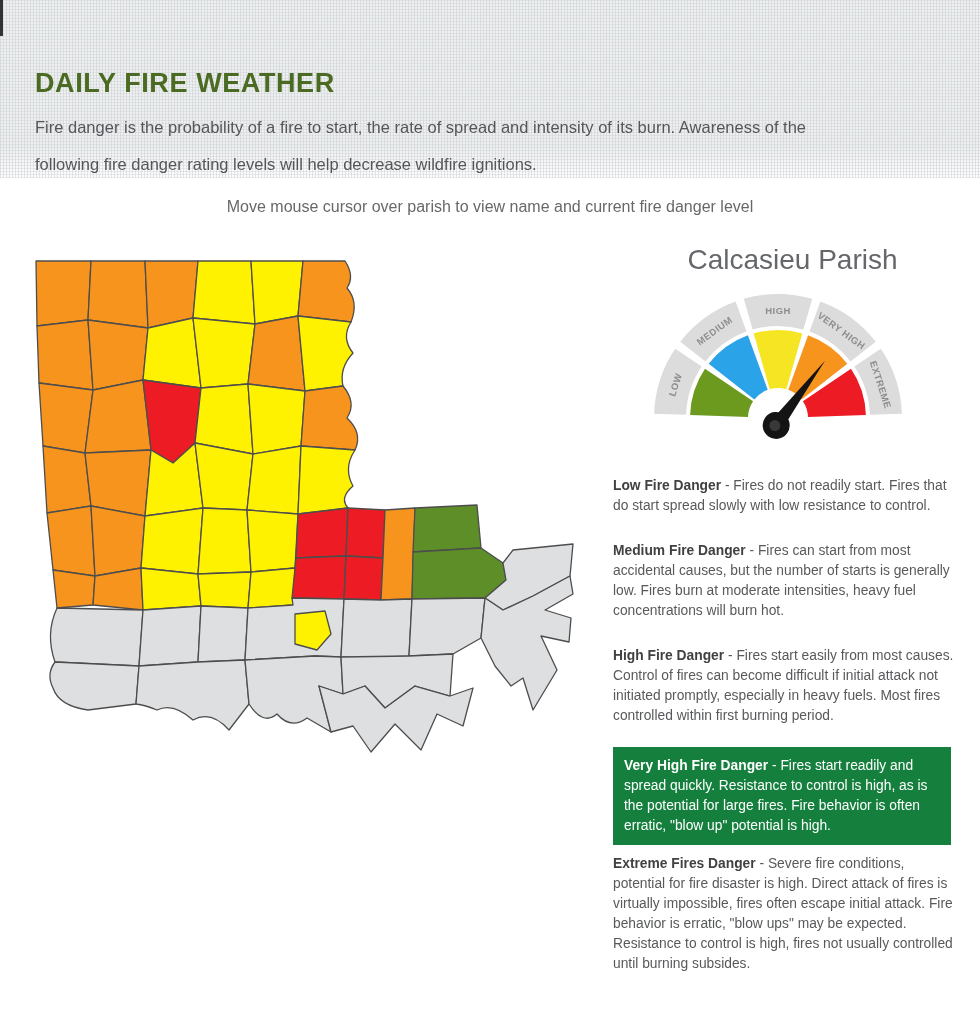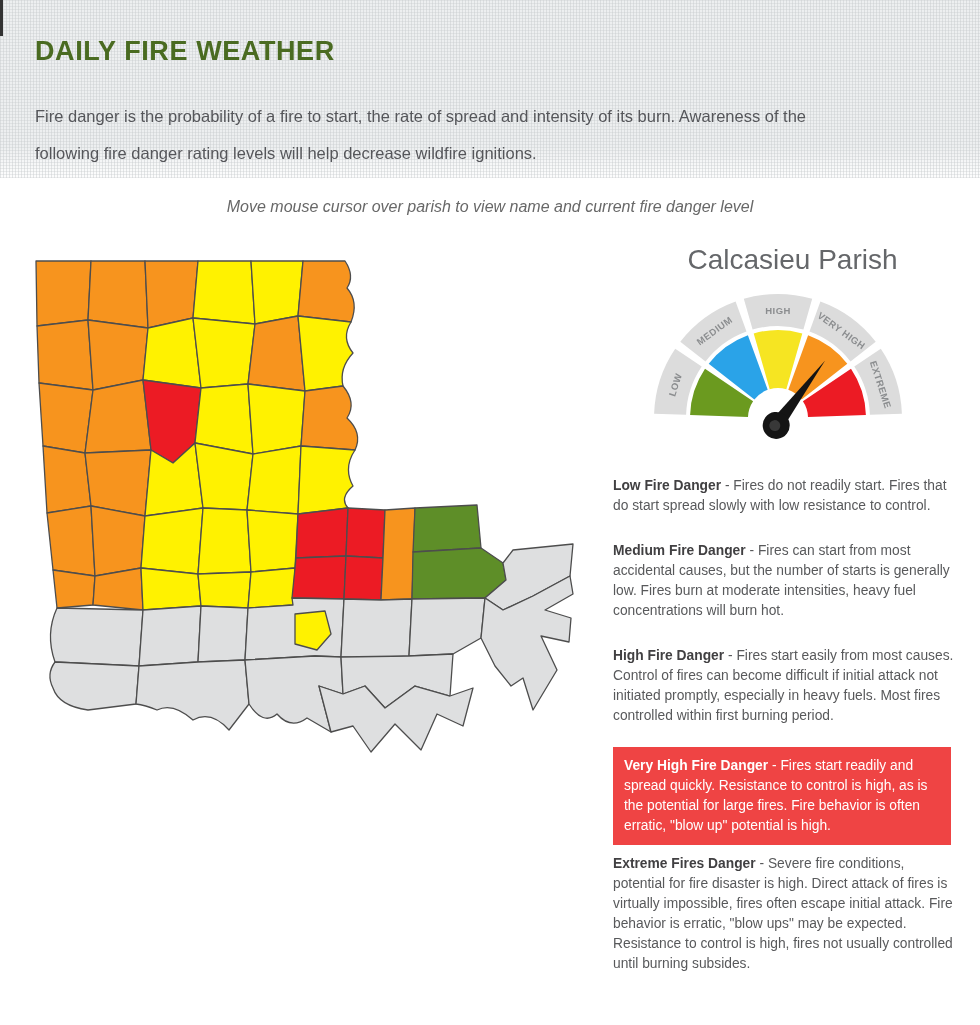--- a/index.html
+++ b/index.html
@@ -15,26 +15,26 @@
       repeating-linear-gradient(90deg, rgba(198,202,204,.45) 0 1px, transparent 1px 3px),
       repeating-linear-gradient(0deg,  rgba(198,202,204,.35) 0 1px, transparent 1px 3px),
       linear-gradient(180deg, rgba(255,255,255,0) 82%, rgba(255,255,255,.9) 100%);
   }
   .edge-artifact{position:absolute;left:0;top:0;width:3px;height:36px;background:#333;}
   .page-title{
     position:absolute;left:35px;top:36px;margin:0;
     font-size:27px;font-weight:700;letter-spacing:.6px;color:#4a6b21;
   }
   .intro{
-    position:absolute;left:35px;top:98px;width:835px;margin:0;
+    position:absolute;left:35px;top:109px;width:835px;margin:0;
     font-size:16.5px;line-height:37px;color:#55565a;
   }
   .instruction{
     position:absolute;left:0;top:198px;width:980px;margin:0;text-align:center;
-    font-style:italic;font-size:16px;color:#686868;
+    font-size:16px;color:#686868;
   }
   .map-wrap{position:absolute;left:33px;top:258px;width:545px;height:505px;}
   .parish-title{
     position:absolute;left:608px;top:232px;width:345px;margin:12px;text-align:center;
     font-size:28px;font-weight:400;color:#65676a;
   }
   .gauge-wrap{position:absolute;left:651px;top:292px;width:254px;height:152px;}
   .levels{
     position:absolute;left:613px;top:476px;width:342px;
     font-size:13.8px;line-height:20px;color:#58595b;
@@ -47,21 +47,21 @@
   }
   .level.highlight strong{color:#fff;}
   svg{display:block}
 </style>
 </head>
 <body>
 
 <div class="texture-band"></div>
 <div class="edge-artifact"></div>
 
-<h1 class="page-title" style="color: rgb(74, 107, 33);">DAILY FIRE WEATHER</h1>
+<h1 class="page-title" style="color: rgb(74, 107, 33); margin-top: 32px;">DAILY FIRE WEATHER</h1>
 
 <p class="intro">Fire danger is the probability of a fire to start, the rate of spread and intensity of its burn. Awareness of the following fire danger rating levels will help decrease wildfire ignitions.</p>
 
 <p class="instruction">Move mouse cursor over parish to view name and current fire danger level</p>
 
 <div class="map-wrap">
   <svg id="map-svg" width="545" height="505" viewBox="0 0 545 505" xmlns="http://www.w3.org/2000/svg">
       <path d="M3,3 L58,3 L55,62 L4,68 Z" fill="#F7941E" stroke="#4D4D4D" stroke-width="1.3" stroke-linejoin="round"></path>
       <path d="M58,3 L112,3 L115,70 L55,62 Z" fill="#F7941E" stroke="#4D4D4D" stroke-width="1.3" stroke-linejoin="round"></path>
       <path d="M112,3 L165,3 L160,60 L115,70 Z" fill="#F7941E" stroke="#4D4D4D" stroke-width="1.3" stroke-linejoin="round"></path>
@@ -144,15 +144,15 @@
         <circle cx="0" cy="3" r="13.5" fill="#141414"></circle>
         <circle cx="-1" cy="4" r="5.5" fill="#383838"></circle>
       </g>
     </svg>
 </div>
 
 <div class="levels" id="levels-list">
     <div class="level lv-low"><strong>Low Fire Danger</strong> - Fires do not readily start. Fires that do start spread slowly with low resistance to control.</div>
     <div class="level lv-medium"><strong>Medium Fire Danger</strong> - Fires can start from most accidental causes, but the number of starts is generally low. Fires burn at moderate intensities, heavy fuel concentrations will burn hot.</div>
     <div class="level lv-high"><strong>High Fire Danger</strong> - Fires start easily from most causes. Control of fires can become difficult if initial attack not initiated promptly, especially in heavy fuels. Most fires controlled within first burning period.</div>
-    <div class="level lv-very-high highlight" style="background: #ef4444;"><strong>Very High Fire Danger</strong> - Fires start readily and spread quickly. Resistance to control is high, as is the potential for large fires. Fire behavior is often erratic, "blow up" potential is high.</div>
+    <div class="level lv-very-high highlight" style="background: #15803d;"><strong>Very High Fire Danger</strong> - Fires start readily and spread quickly. Resistance to control is high, as is the potential for large fires. Fire behavior is often erratic, "blow up" potential is high.</div>
     <div class="level lv-extreme"><strong>Extreme Fires Danger</strong> - Severe fire conditions, potential for fire disaster is high. Direct attack of fires is virtually impossible, fires often escape initial attack. Fire behavior is erratic, "blow ups" may be expected. Resistance to control is high, fires not usually controlled until burning subsides.</div>
   </div>
 
 </body></html>

